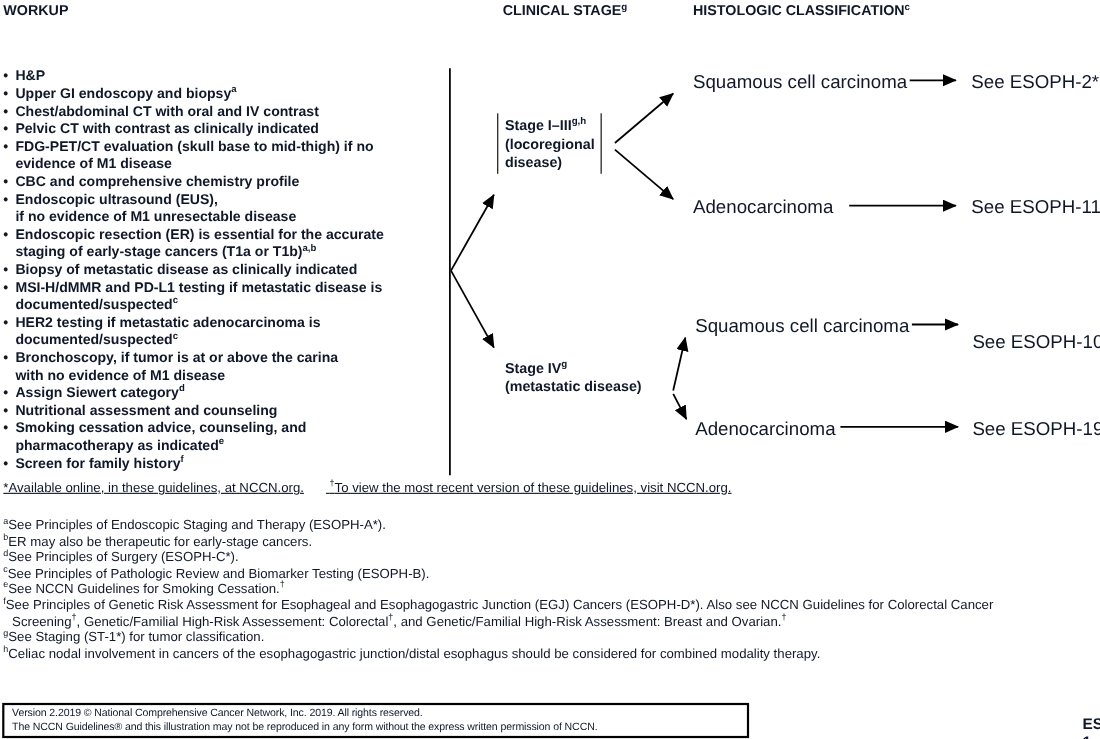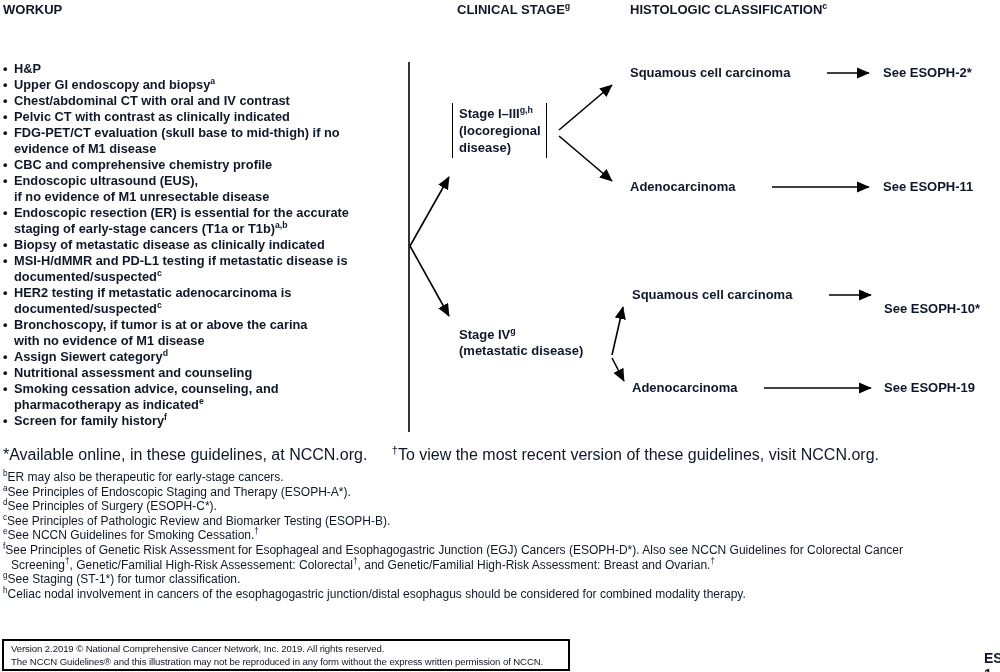--- a/index.html
+++ b/index.html
@@ -25,38 +25,38 @@
     position:absolute; left:452px; top:103px;
     border-left:1.6px solid #000; border-right:1.6px solid #000;
     padding:2px 5px 2px 6px;
     font-weight:bold; font-size:13px; line-height:17px; white-space:nowrap;
   }
   .stage-plain {
     position:absolute; left:459px; top:327px;
     font-weight:bold; font-size:13px; line-height:16px; white-space:nowrap;
   }
 
-  .histo, .see { position:absolute; font-weight:bold; font-size:13px; white-space:nowrap; }
+  .histo, .see { position:absolute; font-weight:normal; font-size:17px; white-space:nowrap; }
   .histo-sq-top { left:630px; top:65px; }
   .see-2        { left:883px; top:65px; }
   .histo-ad-top { left:630px; top:179px; }
   .see-11       { left:883px; top:179px; }
   .histo-sq-bot { left:632px; top:287px; }
   .see-10       { left:884px; top:301px; }
   .histo-ad-bot { left:632px; top:380px; }
   .see-19       { left:884px; top:380px; }
 
-  .note { position:absolute; left:3px; top:446px; font-size:16px; white-space:nowrap; }
+  .note { position:absolute; left:3px; top:436px; font-size:12px; white-space:nowrap;text-decoration:underline; }
   .note .avail { margin-right:20px; }
 
   .fns { position:absolute; left:3px; top:470px; font-size:12px; line-height:14.6px; }
   .fn { padding-left:8px; text-indent:-8px; white-space:nowrap; }
 
   .copybox {
-    position:absolute; left:2px; top:639px; width:568px; height:32px;
+    position:absolute; left:2px; top:639px; width:679px; height:32px;
     box-sizing:border-box; border:2px solid #000;
     padding:2px 7px; font-size:9.6px; line-height:12.5px;
     letter-spacing:-0.1px; white-space:nowrap;
   }
   .pagelabel { position:absolute; left:936px; top:650px; font-weight:bold; font-size:14px;padding-left:48px; }
 </style>
 </head>
 <body>
 
 <div class="page">
@@ -114,22 +114,22 @@
   <div class="see see-10">See ESOPH-10*</div>
   <div class="histo histo-ad-bot">Adenocarcinoma</div>
   <div class="see see-19">See ESOPH-19</div>
 
   <div class="note">
     <span class="avail">*Available online, in these guidelines, at NCCN.org.</span>
     <span><sup>†</sup>To view the most recent version of these guidelines, visit NCCN.org.</span>
   </div>
 
   <div class="fns">
+    <div class="fn"><sup>a</sup><span>See Principles of Endoscopic Staging and Therapy (ESOPH-A*).</span></div>
     <div class="fn"><sup>b</sup><span>ER may also be therapeutic for early-stage cancers.</span></div>
-    <div class="fn"><sup>a</sup><span>See Principles of Endoscopic Staging and Therapy (ESOPH-A*).</span></div>
     <div class="fn"><sup>d</sup><span>See Principles of Surgery (ESOPH-C*).</span></div>
     <div class="fn"><sup>c</sup><span>See Principles of Pathologic Review and Biomarker Testing (ESOPH-B).</span></div>
     <div class="fn"><sup>e</sup><span>See NCCN Guidelines for Smoking Cessation.<sup>†</sup></span></div>
     <div class="fn"><sup>f</sup><span>See Principles of Genetic Risk Assessment for Esophageal and Esophagogastric Junction (EGJ) Cancers (ESOPH-D*). Also see NCCN Guidelines for Colorectal Cancer<br>Screening<sup>†</sup>, Genetic/Familial High-Risk Assessement: Colorectal<sup>†</sup>, and Genetic/Familial High-Risk Assessment: Breast and Ovarian.<sup>†</sup></span></div>
     <div class="fn"><sup>g</sup><span>See Staging (ST-1*) for tumor classification.</span></div>
     <div class="fn"><sup>h</sup><span>Celiac nodal involvement in cancers of the esophagogastric junction/distal esophagus should be considered for combined modality therapy.</span></div>
   </div>
 
   <div class="copybox">
     <div>Version 2.2019 © National Comprehensive Cancer Network, Inc. 2019. All rights reserved.</div>

